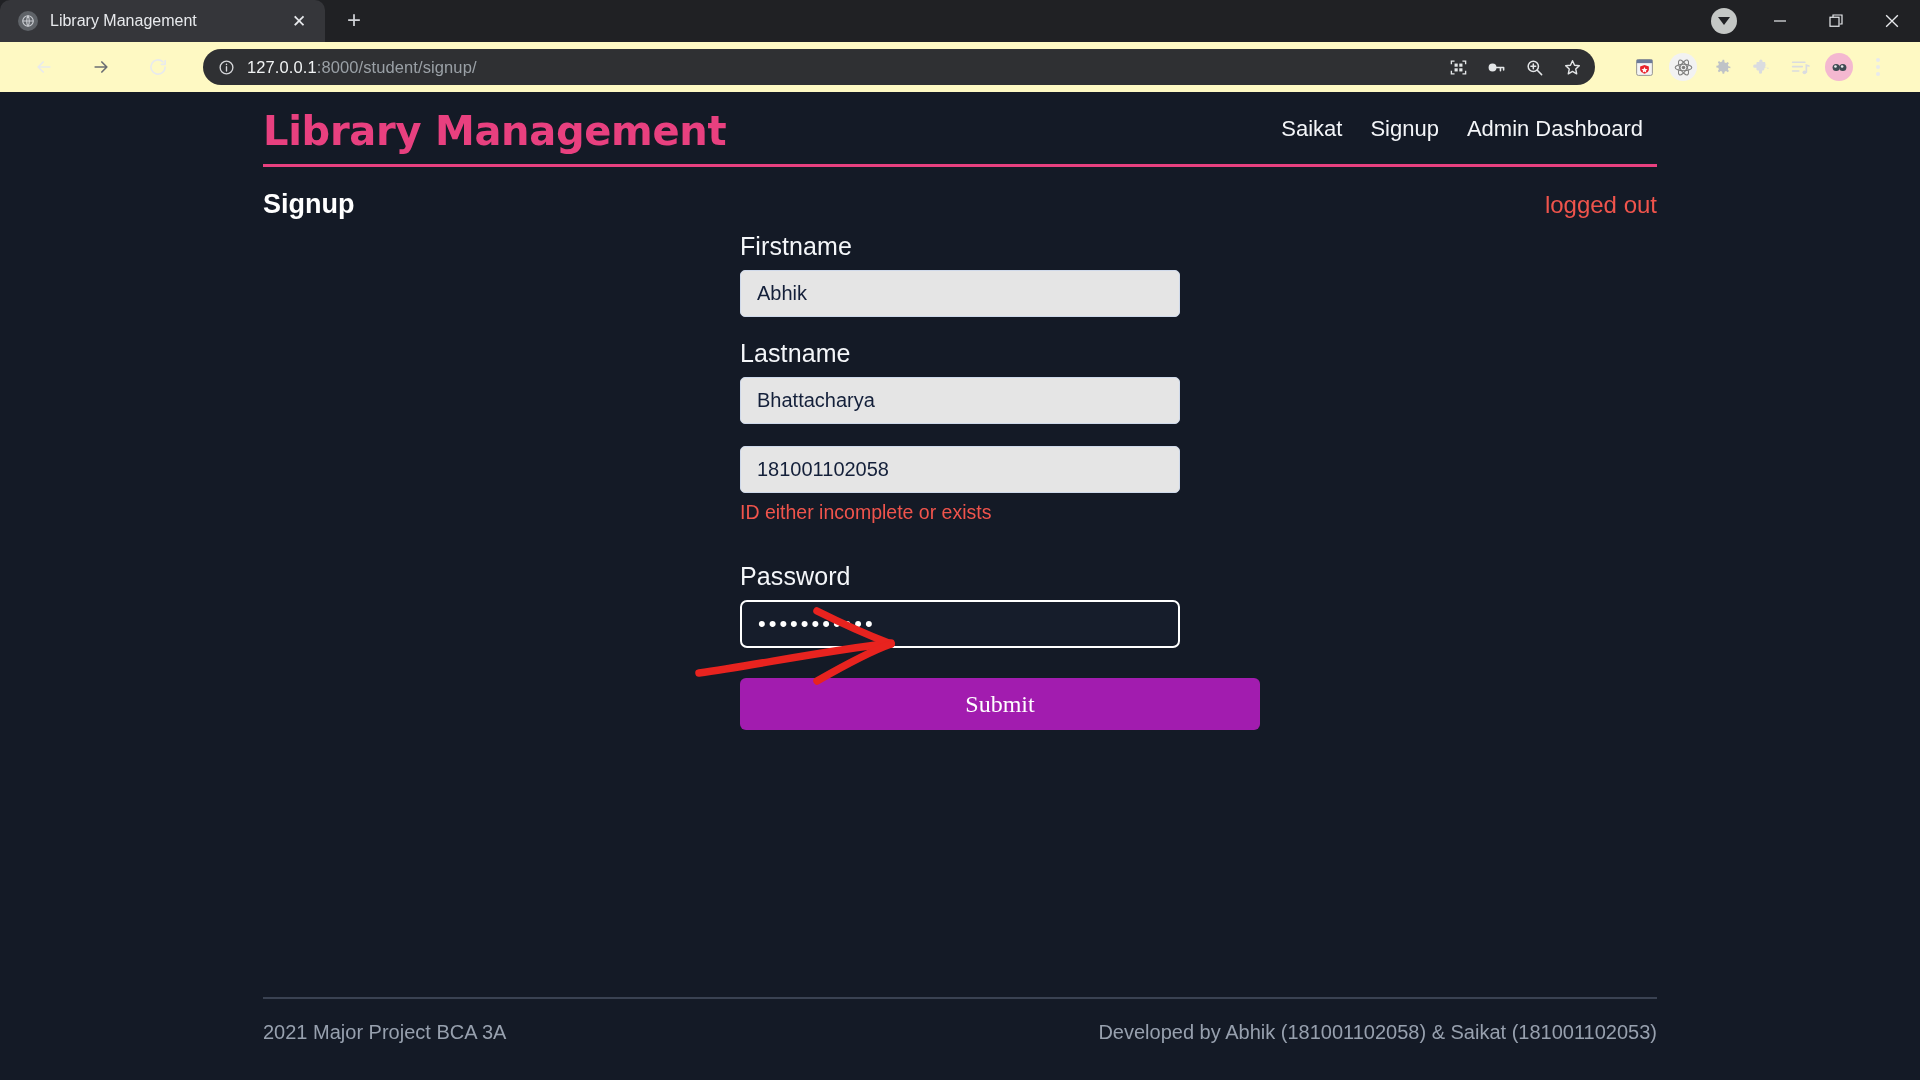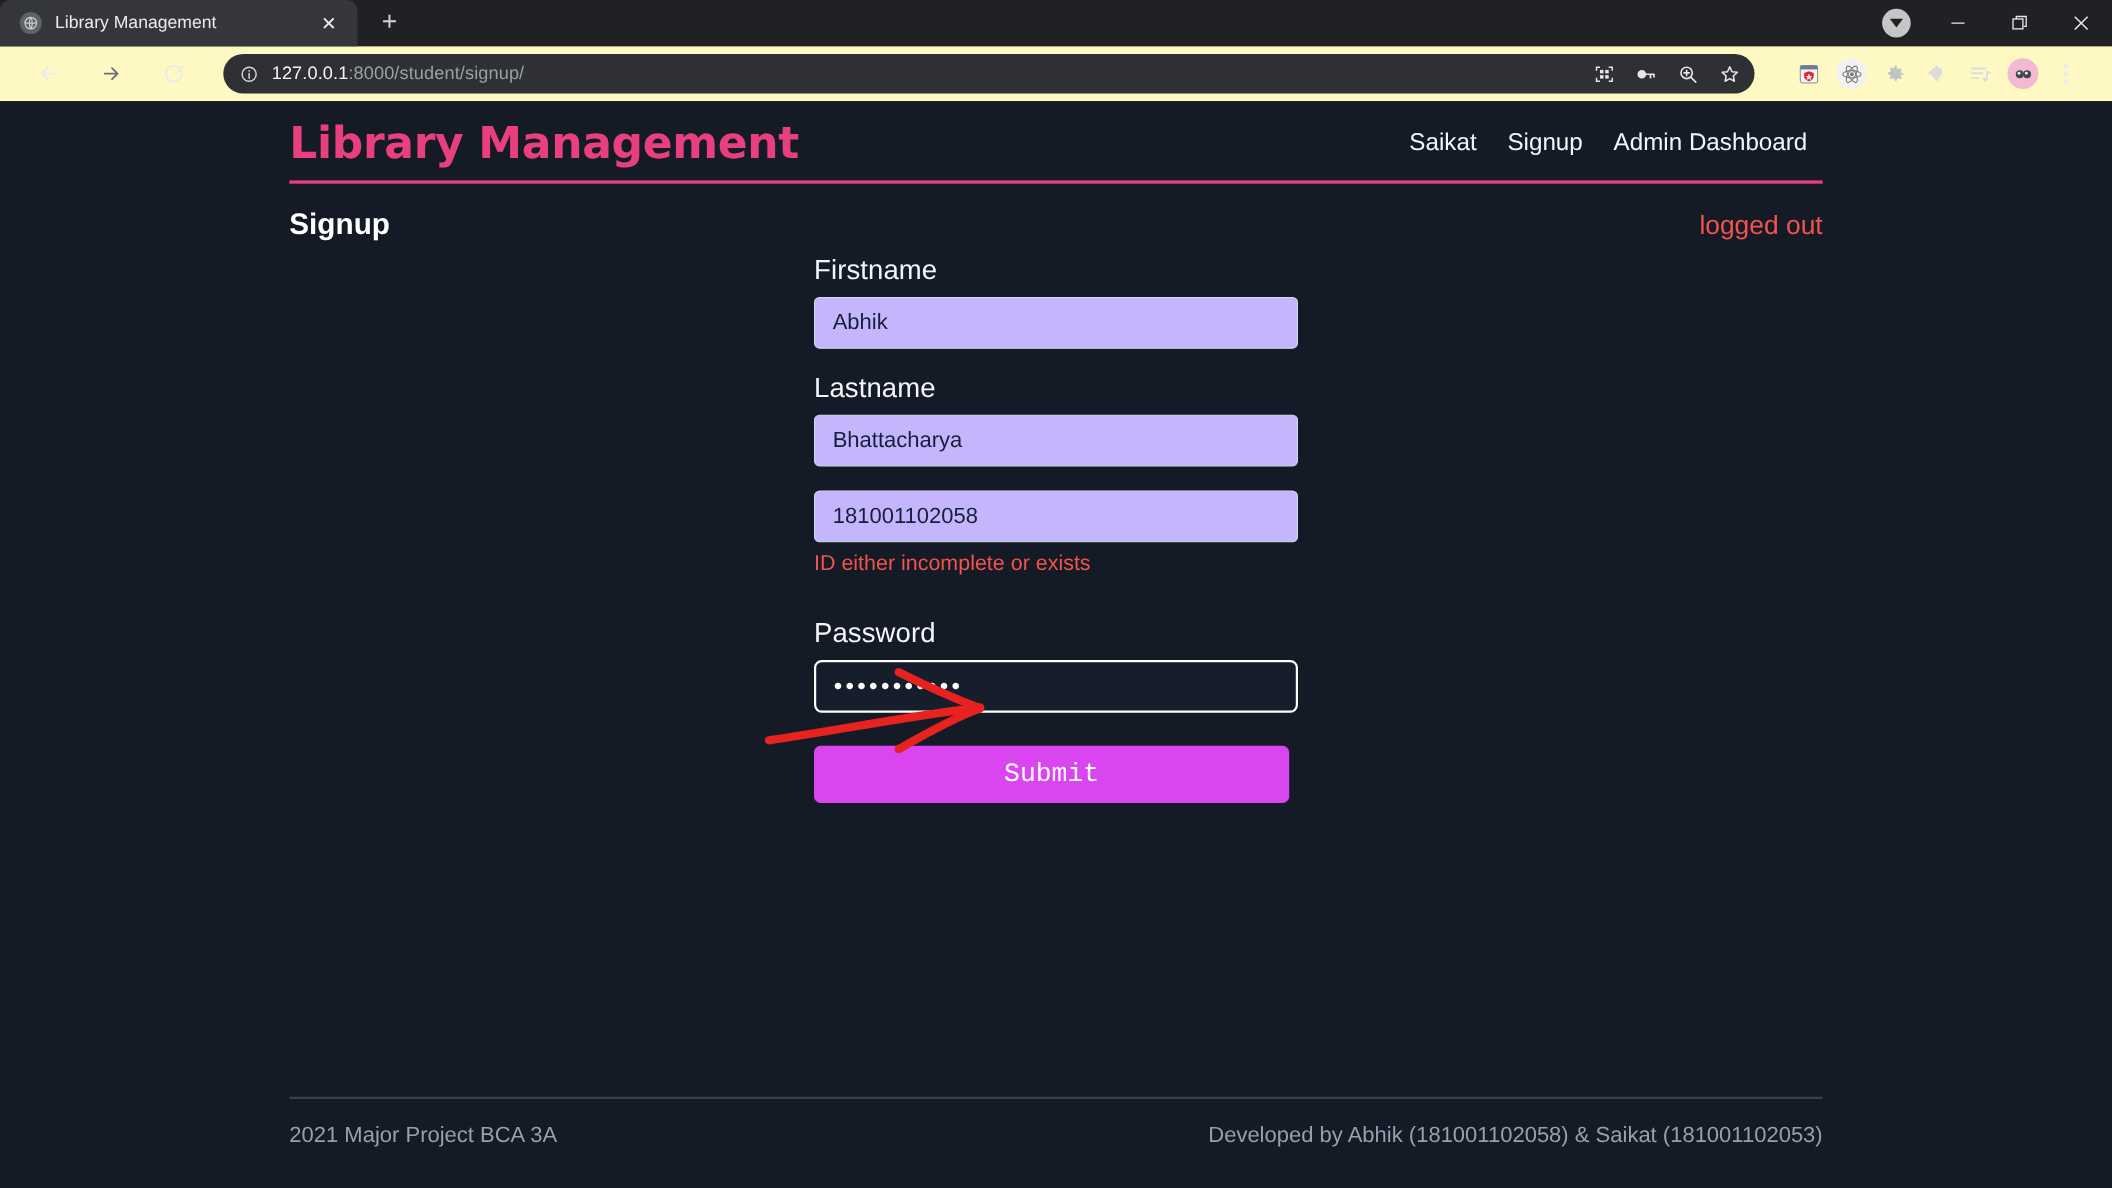--- a/index.html
+++ b/index.html
@@ -276,21 +276,21 @@
     color: #f4f6f9;
     font-size: 25px;
     margin-bottom: 9px;
     letter-spacing: .1px;
   }
 
   .text-input {
     display: block;
     width: 440px;
     height: 47px;
-    background: #c4b5fd;
+    background: #e5e5e5;
     border: 1px solid #cfd9ea;
     border-radius: 5px;
     font-size: 20px;
     color: #14203a;
     padding: 0 16px;
     font-family: "Liberation Sans", sans-serif;
     outline: none;
   }
 
   .field-group { margin-bottom: 22px; }
@@ -330,29 +330,29 @@
   .select-chevron {
     position: absolute;
     right: 16px;
     top: 17px;
     pointer-events: none;
     color: #2b3447;
   }
 
   #submit-button {
     display: block;
-    width: 432px;
+    width: 520px;
     height: 52px;
     margin-top: 30px;
-    background: #d946ef;
+    background: #a21caf;
     border: none;
     border-radius: 6px;
     color: #ffffff;
     font-size: 24px;
-    font-family: Liberation Mono, monospace;
+    font-family: Liberation Serif, serif;
     cursor: pointer;
   }
 
   
   #site-footer {
     position: absolute;
     left: 50%;
     transform: translateX(-50%);
     bottom: 36px;
     width: 1410px;

